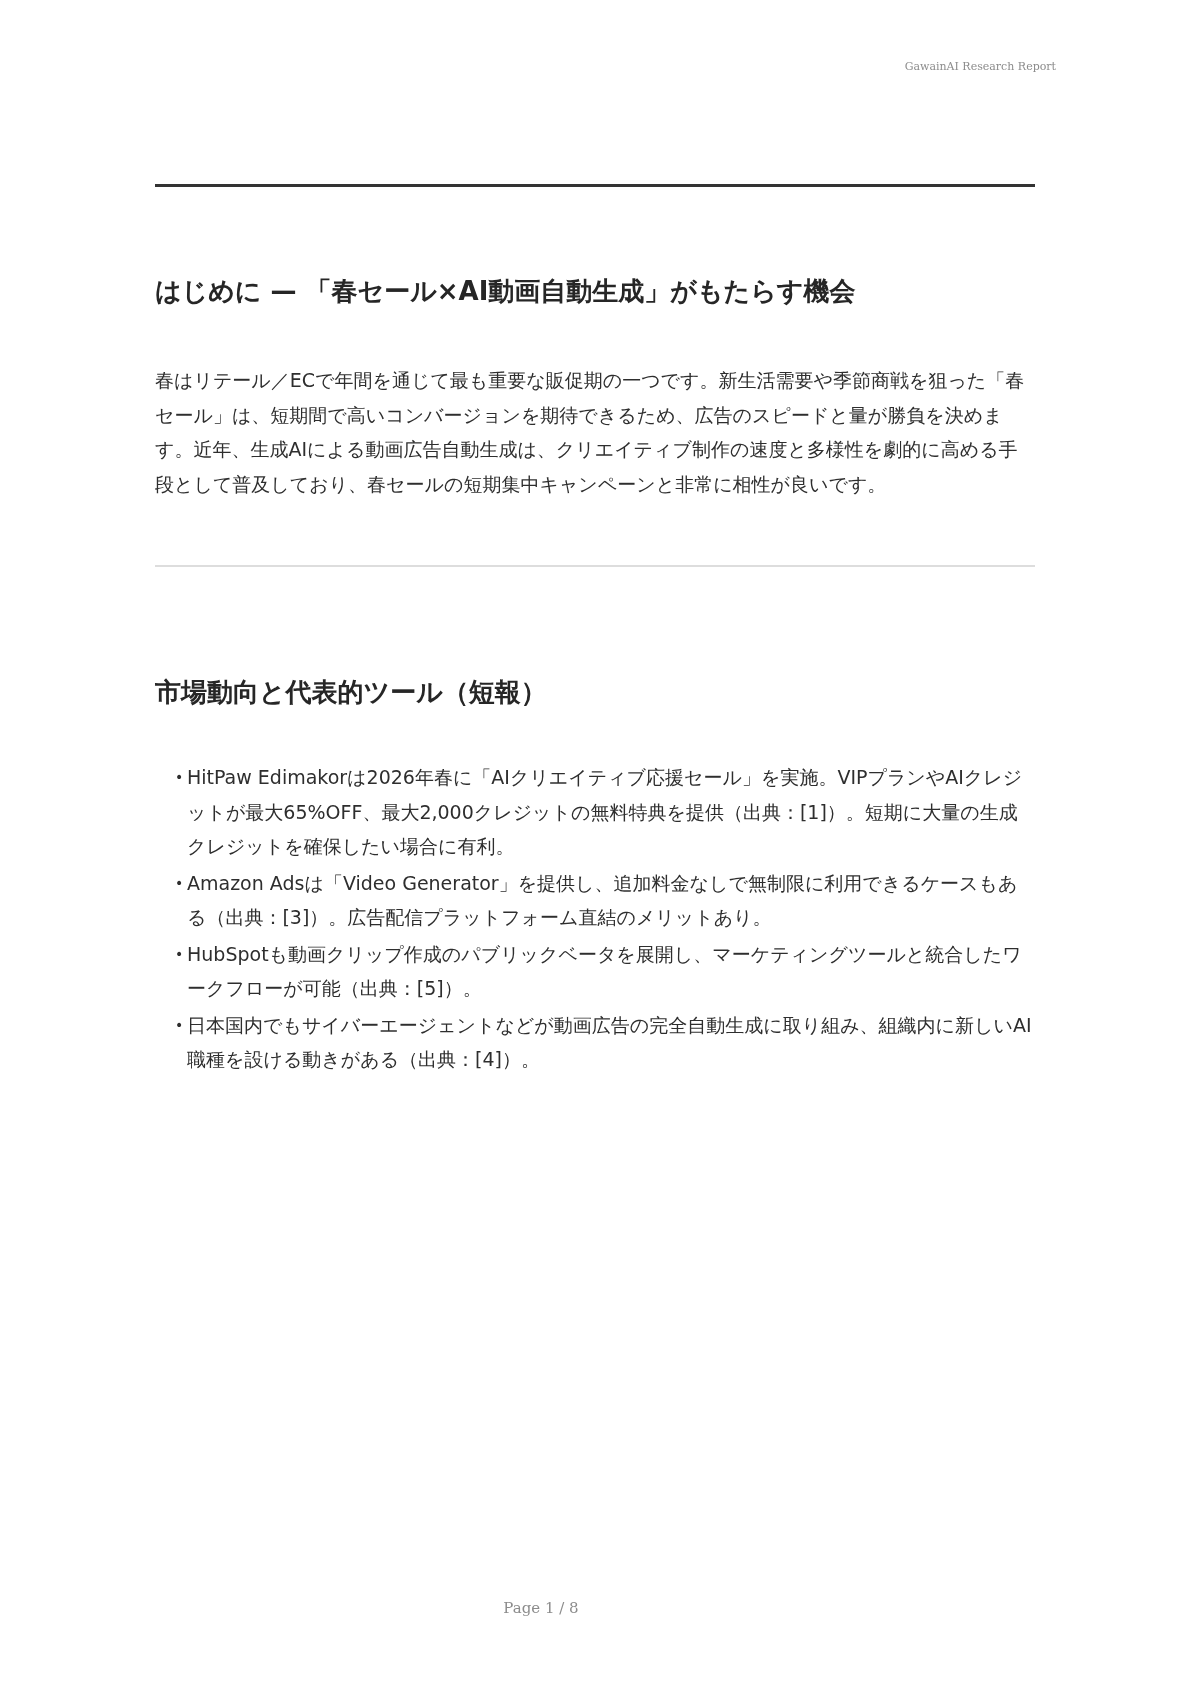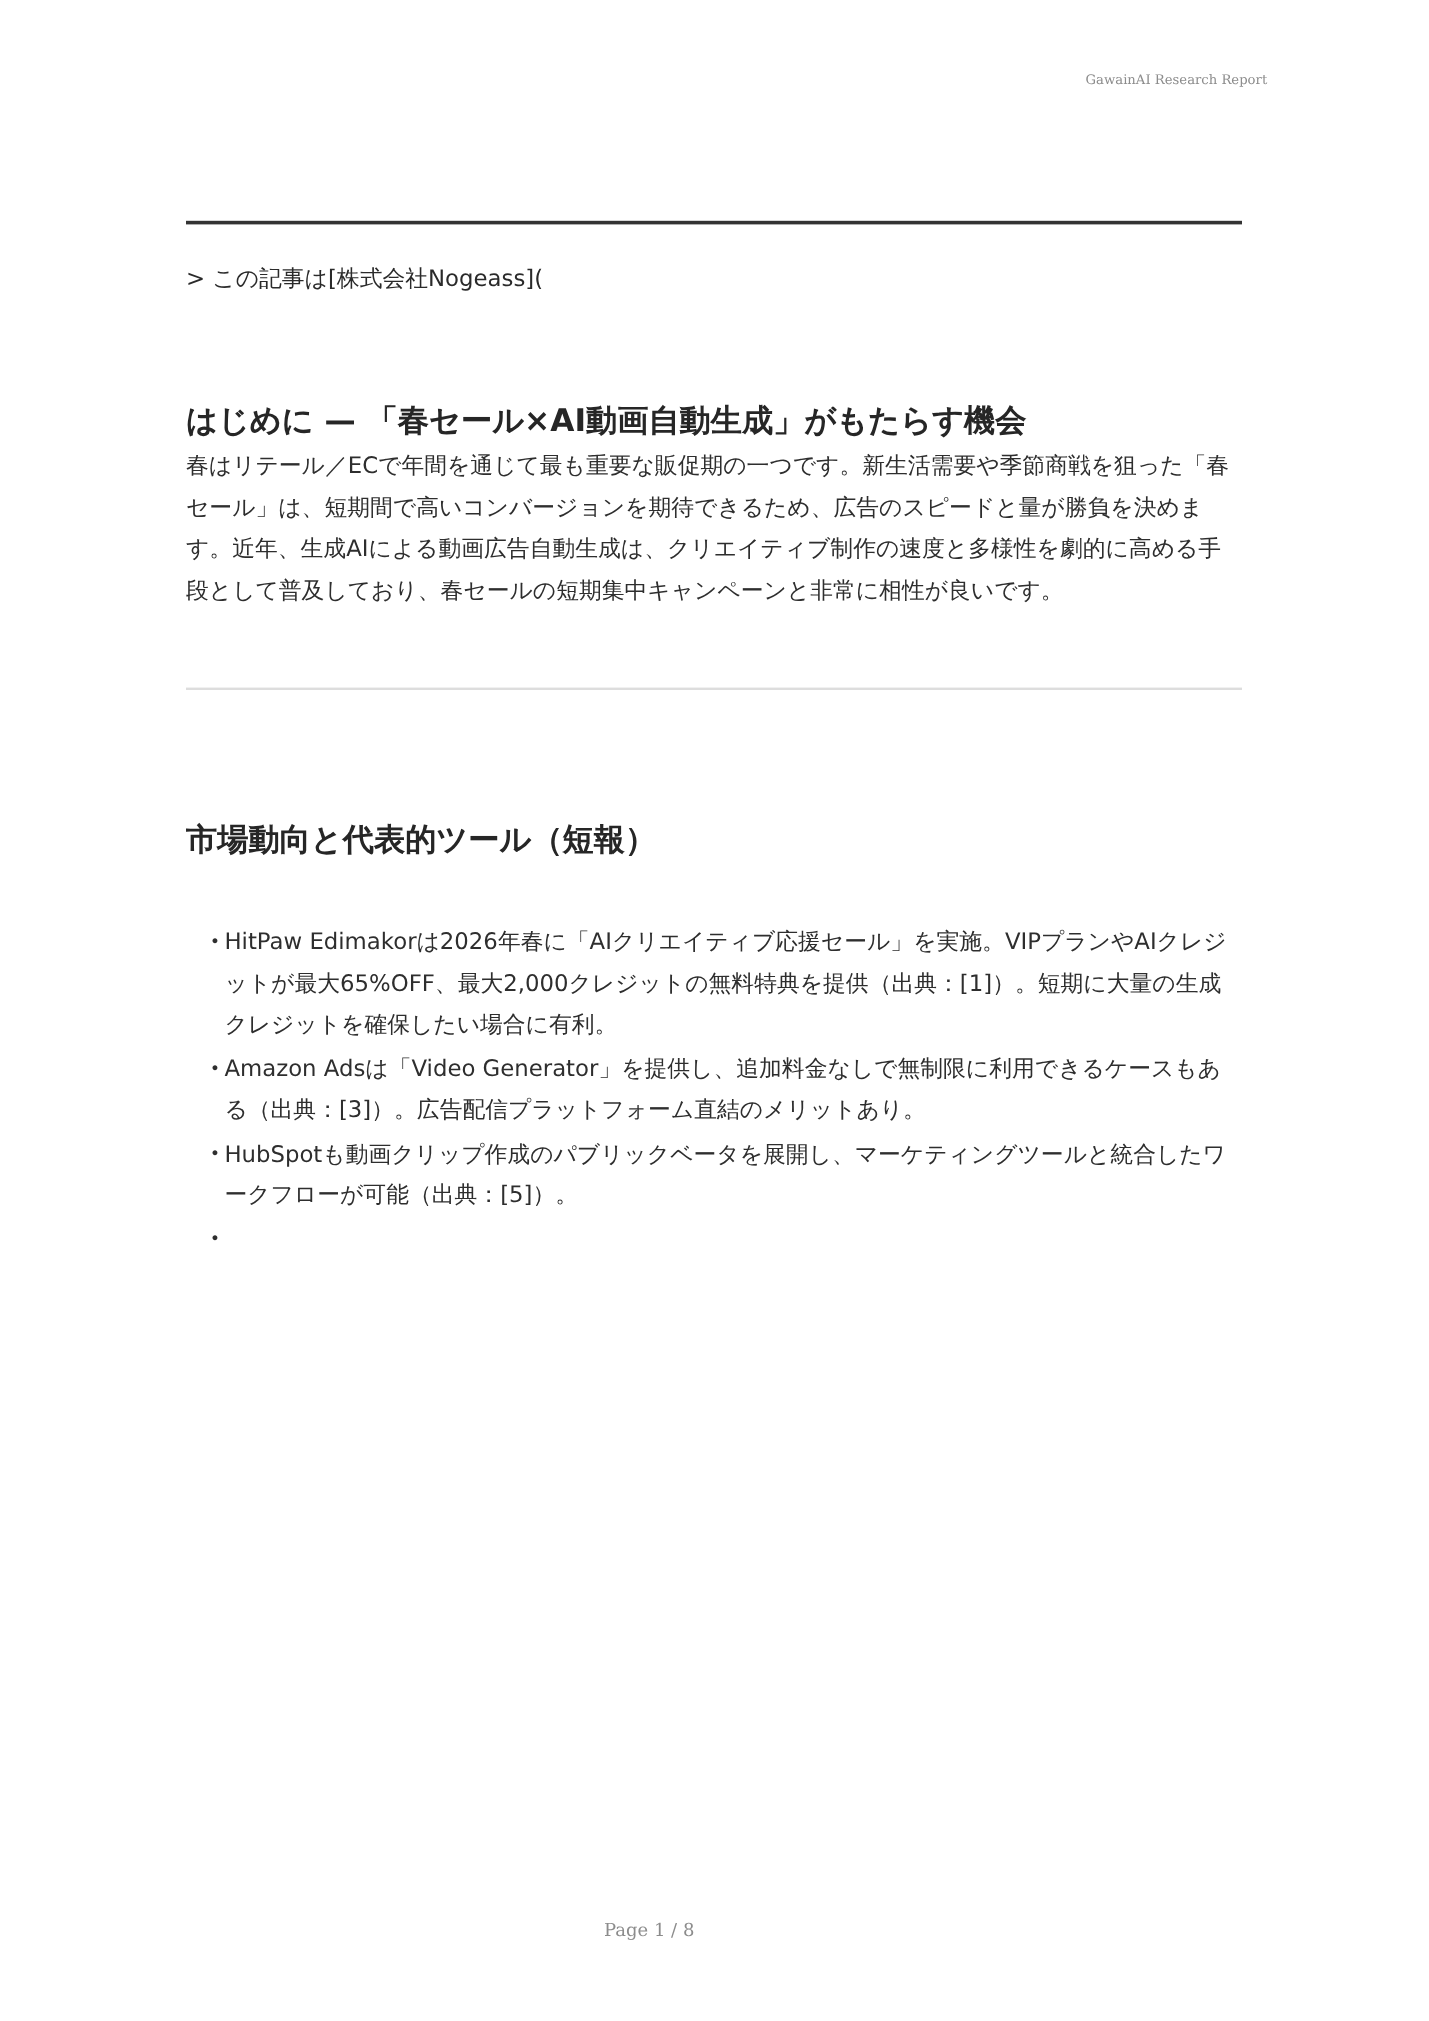--- a/index.html
+++ b/index.html
@@ -56,21 +56,21 @@
       color: #262626;
       line-height: 40px;
     }
     h2.intro-heading { margin-top: 84px; }
     p.body {
       margin: 0;
       font-size: 19px;
       line-height: 34.5px;
       color: #2e2e2e;
     }
-    p.para1 { }
+    p.para1 { margin-top: 52px; }
     p.para2 { margin-top: 44px; }
     .section-divider {
       height: 2px;
       background: #dddddd;
       margin-top: 64px;
       width: 880px;
     }
     h2.market-heading { margin-top: 105px; }
     ul.bullets {
       list-style: none;
@@ -104,21 +104,20 @@
     }
   </style>
 </head>
 <body>
 
 <div class="running-header">GawainAI Research Report</div>
 
 <div class="content">
   <div class="title-rule"></div>
 
-  <div class="quote-line">&gt; この記事は[株式会社Nogeass](</div>
 
   <h2 class="intro-heading">はじめに — 「春セール×AI動画自動生成」がもたらす機会</h2>
   <p class="body para1">春はリテール／ECで年間を通じて最も重要な販促期の一つです。新生活需要や季節商戦を狙った「春セール」は、短期間で高いコンバージョンを期待できるため、広告のスピードと量が勝負を決めます。近年、生成AIによる動画広告自動生成は、クリエイティブ制作の速度と多様性を劇的に高める手段として普及しており、春セールの短期集中キャンペーンと非常に相性が良いです。</p>
 
   <div class="section-divider"></div>
 
   <h2 class="market-heading">市場動向と代表的ツール（短報）</h2>
   <ul class="bullets">
     <li>
       <span class="bullet">•</span>
@@ -127,17 +126,18 @@
     <li>
       <span class="bullet">•</span>
       <span>Amazon Adsは「Video Generator」を提供し、追加料金なしで無制限に利用できるケースもある（出典：[3]）。広告配信プラットフォーム直結のメリットあり。</span>
     </li>
     <li>
       <span class="bullet">•</span>
       <span>HubSpotも動画クリップ作成のパブリックベータを展開し、マーケティングツールと統合したワークフローが可能（出典：[5]）。</span>
     </li>
     <li>
       <span class="bullet">•</span>
+      <span>日本国内でもサイバーエージェントなどが動画広告の完全自動生成に取り組み、組織内に新しいAI職種を設ける動きがある（出典：[4]）。</span>
     </li>
   </ul>
 </div>
 
 <div class="page-footer">Page 1 / 8</div>
 
 </body></html>

